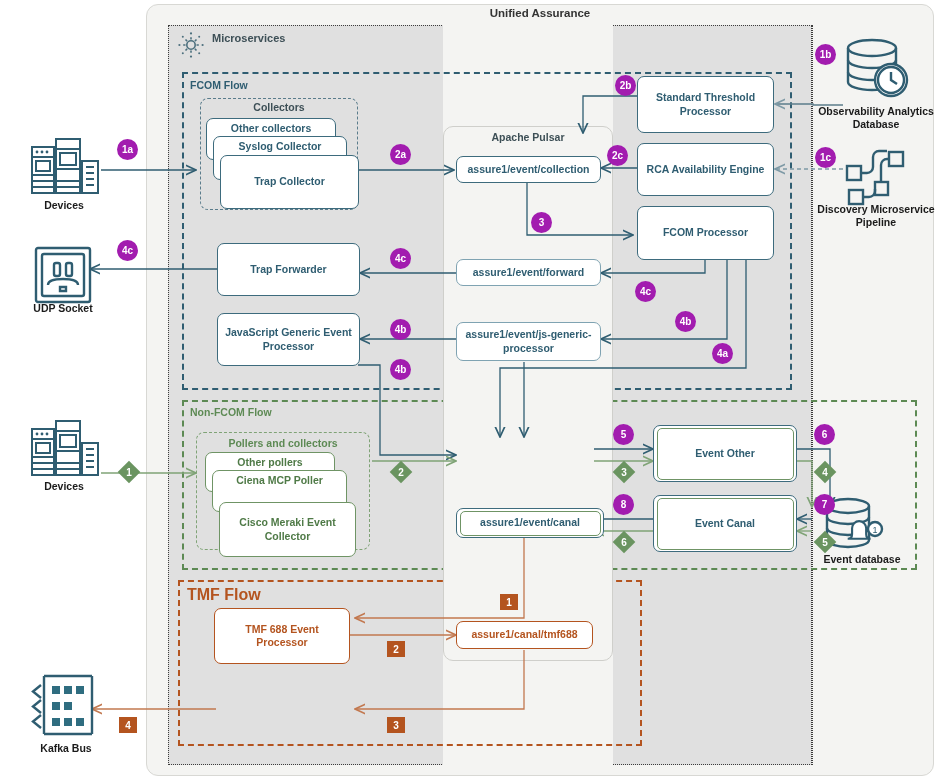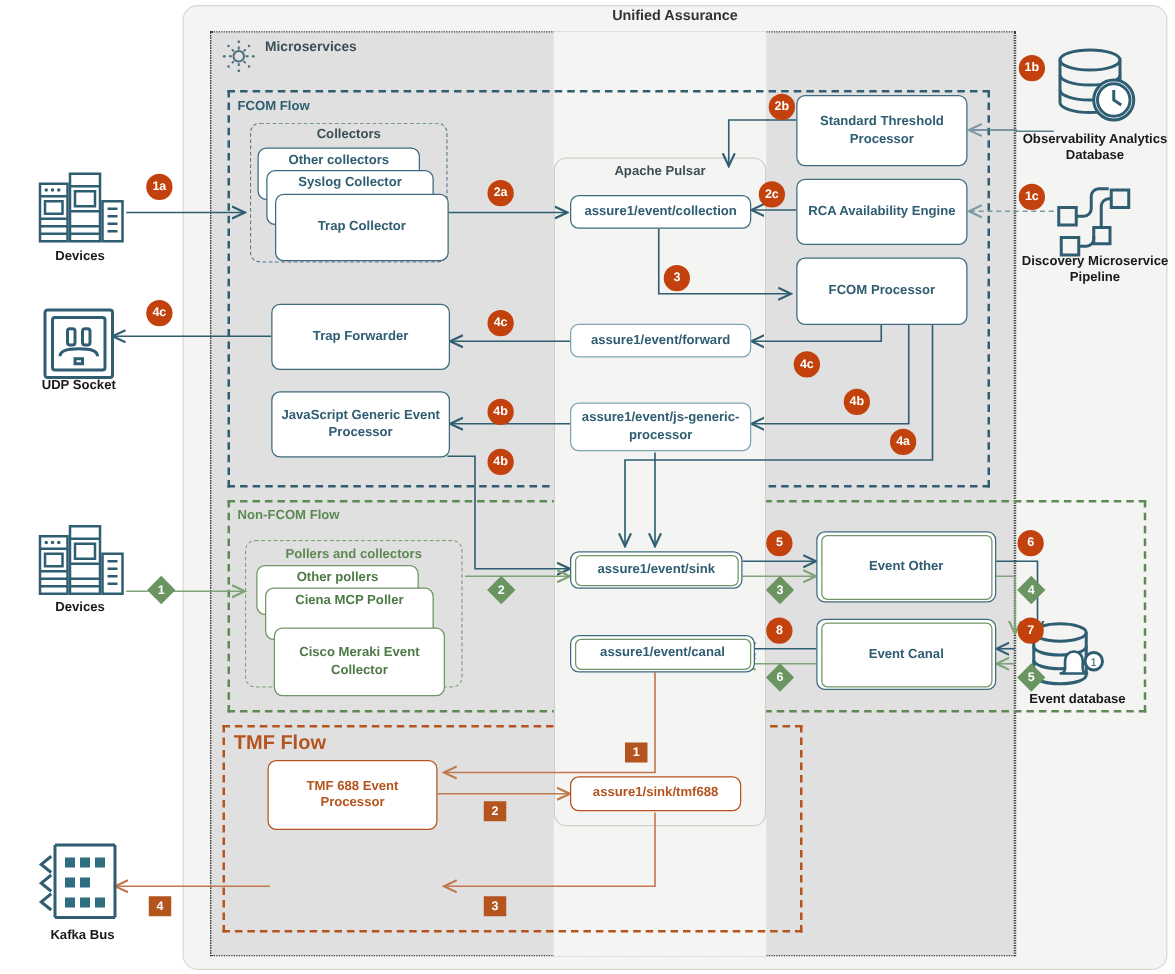--- a/index.html
+++ b/index.html
@@ -47,21 +47,21 @@
        font-size:10.5px;font-weight:bold;color:#2f5d71;line-height:1.25;padding:2px 4px;}
   .box.teal-light{border-color:#7fa3b2;}
   .box.green{border-color:#6f9465;color:#4f7a47;}
   .box.orange{border-color:#b4541f;color:#b4541f;}
   .box.dbl{border:1.5px solid #3d6b7d;padding:2.5px;background:#ffffff;}
   .box.dbl > .inner{border:1px solid #6f9465;border-radius:5px;width:100%;height:100%;
        display:flex;align-items:center;justify-content:center;}
   .topic{font-size:10.5px;}
 
   
-  .badge{border-radius:50%;background:#c2410c;color:#fff;font-size:10px;font-weight:bold;
+  .badge{border-radius:50%;background:#a21caf;color:#fff;font-size:10px;font-weight:bold;
        display:flex;align-items:center;justify-content:center;width:21px;height:21px;z-index:7;}
   .badge.diamond{background:transparent;width:22px;height:22px;position:absolute;}
   .dia{width:16px;height:16px;background:#6a9460;transform:rotate(45deg);
        position:absolute;left:3px;top:3px;}
   .dia-txt{position:absolute;left:0;top:0;width:22px;height:22px;display:flex;
        align-items:center;justify-content:center;color:#fff;font-size:10px;font-weight:bold;z-index:2;}
   .sq{background:#b4541f;color:#fff;font-size:10px;font-weight:bold;width:18px;height:16px;
        display:flex;align-items:center;justify-content:center;z-index:7;}
 
   
@@ -234,28 +234,25 @@
 
   <div class="abs box topic" style="left:456px;top:156px;width:145px;height:27px;">
     <span>assure1/event/collection</span>
   </div>
   <div class="abs box topic teal-light" style="left:456px;top:259px;width:145px;height:27px;">
     <span>assure1/event/forward</span>
   </div>
   <div class="abs box topic teal-light" style="left:456px;top:322px;width:145px;height:39px;">
     <span>assure1/event/js-generic-processor</span>
   </div>
-  <div class="abs box topic dbl" style="left:456px;top:441px;width:138px;height:30px;">
-    <span class="inner">assure1/event/sink</span>
-  </div>
   <div class="abs box topic dbl" style="left:456px;top:508px;width:148px;height:30px;">
     <span class="inner">assure1/event/canal</span>
   </div>
   <div class="abs box topic orange" style="left:456px;top:621px;width:137px;height:28px;">
-    <span>assure1/sink/tmf688</span>
+    <span>assure1/canal/tmf688</span>
   </div>
 
   <div class="abs dash-panel green" style="left:196px;top:432px;width:174px;height:118px;"></div>
   <div class="abs panel-title green" style="left:196px;top:437px;width:174px;">Pollers and collectors</div>
   <div class="abs box green" style="left:205px;top:452px;width:130px;height:40px;align-items:flex-start;padding-top:3px;">
     <span>Other pollers</span>
   </div>
   <div class="abs box green" style="left:212px;top:470px;width:135px;height:42px;align-items:flex-start;padding-top:3px;">
     <span>Ciena MCP Poller</span>
   </div>

